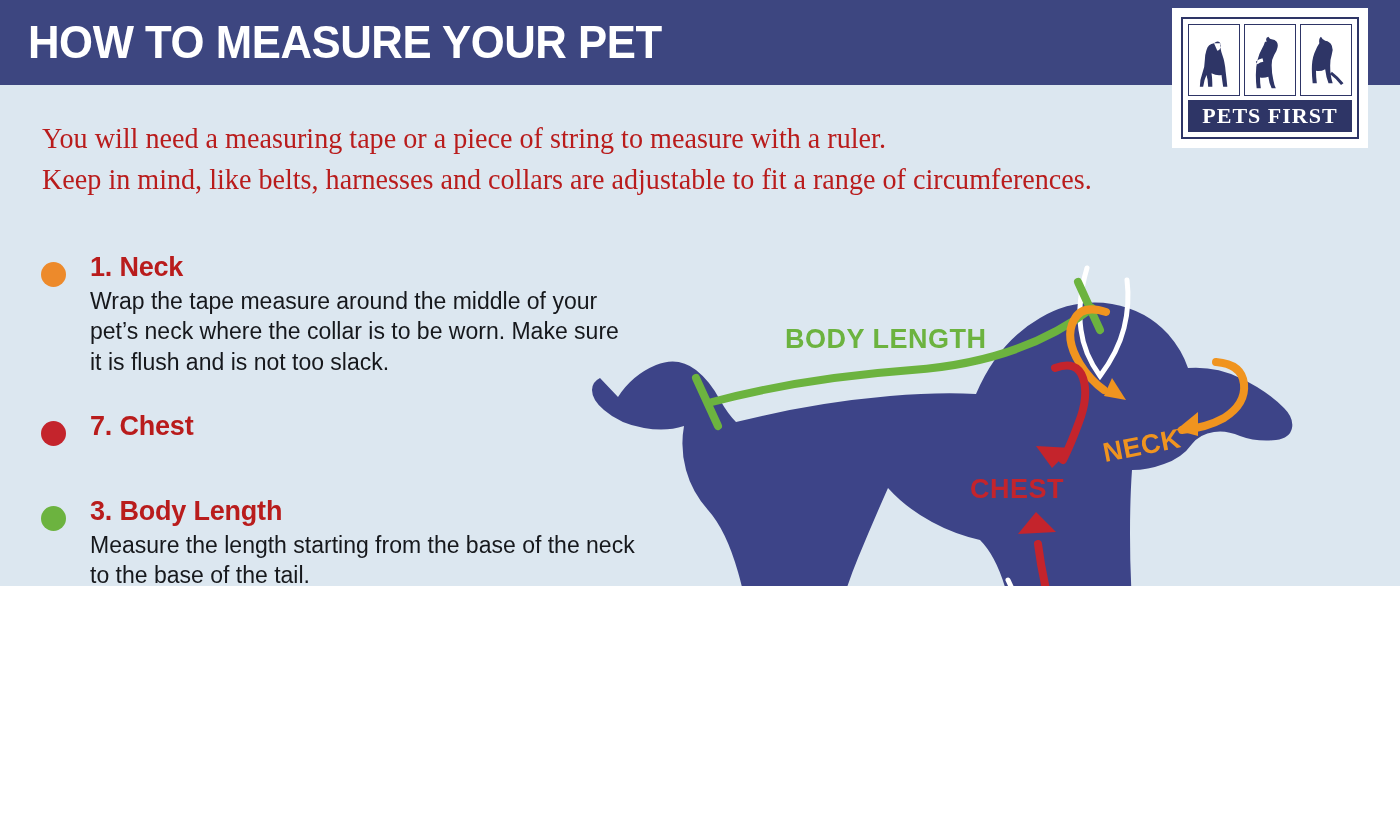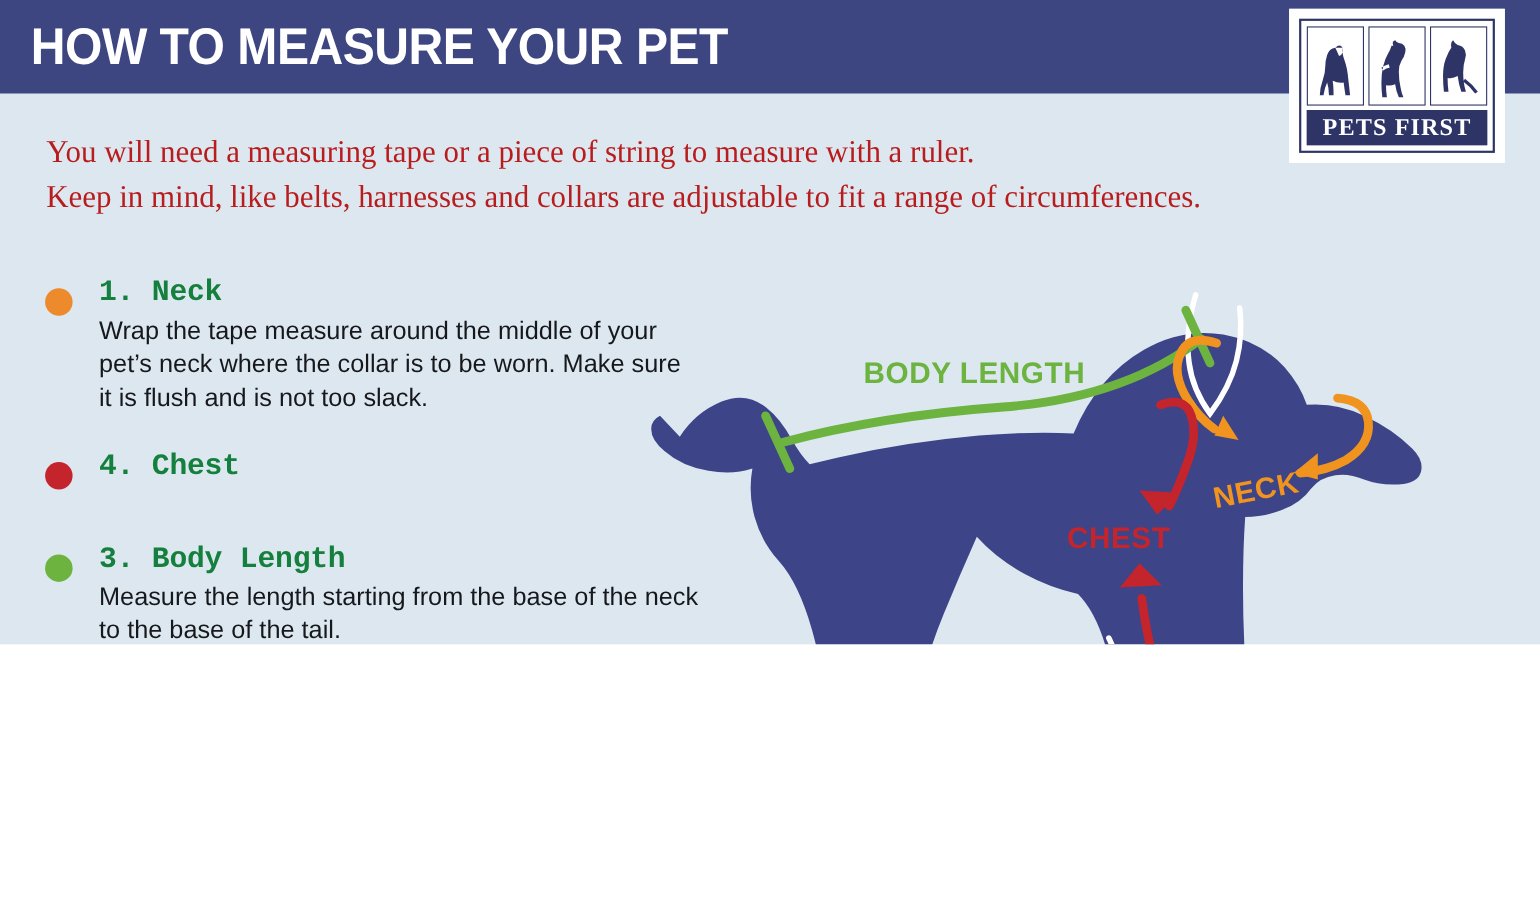--- a/index.html
+++ b/index.html
@@ -120,24 +120,24 @@
   }
   .step-bullet {
     position: absolute;
     left: 3px;
     top: 10px;
     width: 25px;
     height: 25px;
     border-radius: 50%;
   }
   .step-heading {
-    font-family: Liberation Mono, monospace;
+    font-family: Liberation Sans, sans-serif;
     font-size: 27px;
     font-weight: bold;
-    color: #15803d;
+    color: #b91c1c;
     letter-spacing: -0.2px;
     margin-bottom: 3px;
   }
   .step-body {
     font-family: "Liberation Sans Narrow", "Liberation Sans", sans-serif;
     font-size: 23px;
     line-height: 1.32;
     color: #16181c;
     max-width: 545px;
   }
@@ -197,21 +197,21 @@
   <div id="steps">
 
     <div class="step">
       <span class="step-bullet" style="background:#ed8a2b"></span>
       <div class="step-heading">1. Neck</div>
       <div class="step-body">Wrap the tape measure around the middle of your pet’s neck where the collar is to be worn. Make sure it is flush and is not too slack.</div>
     </div>
 
     <div class="step" style="margin-top:34px">
       <span class="step-bullet" style="background:#c4242c"></span>
-      <div class="step-heading">4. Chest</div>
+      <div class="step-heading">7. Chest</div>
     </div>
 
     <div class="step" style="margin-top:54px">
       <span class="step-bullet" style="background:#6cb33f"></span>
       <div class="step-heading">3. Body Length</div>
       <div class="step-body">Measure the length starting from the base of the neck to the base of the tail.</div>
     </div>
 
   </div>
 

